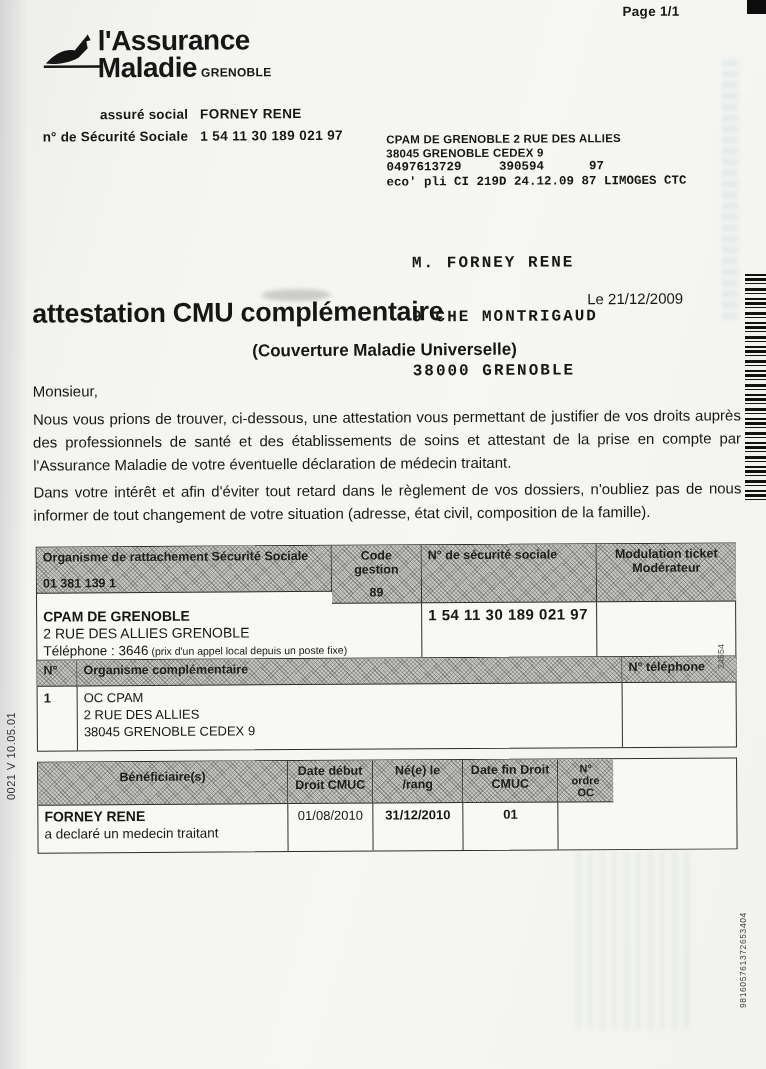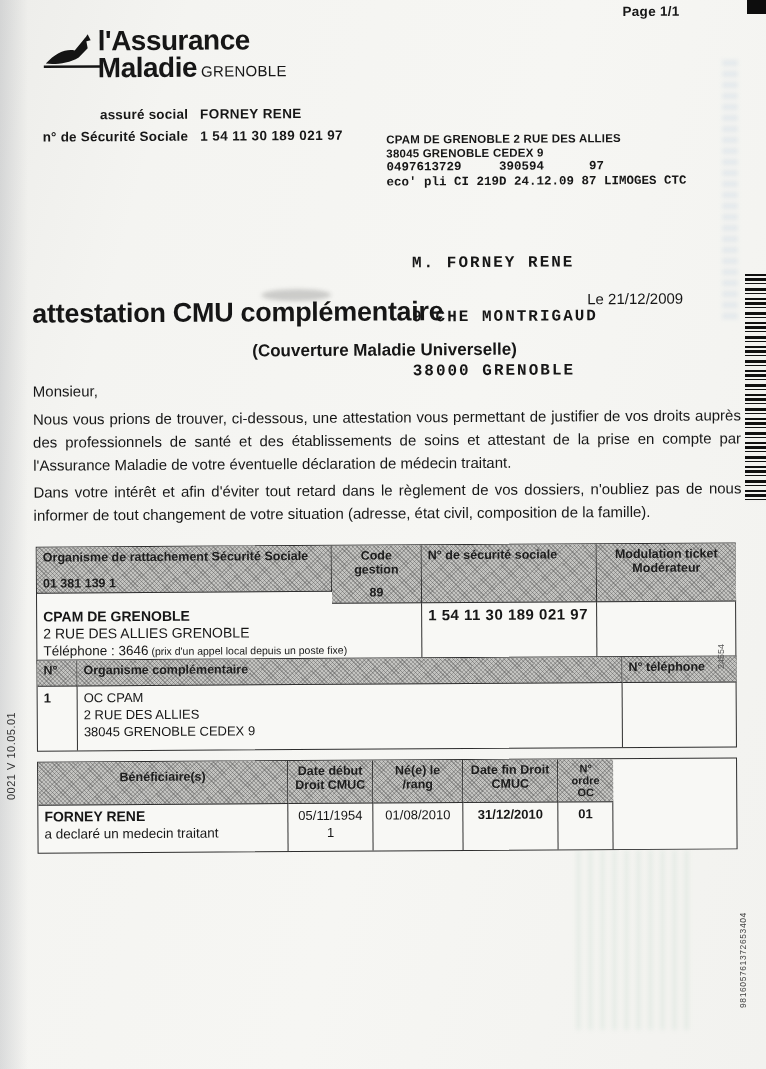--- a/index.html
+++ b/index.html
@@ -23,21 +23,21 @@
 
   
   .page-num{position:absolute;left:625px;top:6px;font-size:13.5px;font-weight:700;letter-spacing:.3px;}
   .corner-mark{position:absolute;right:0;top:0;width:19px;height:14px;background:#0d0d0d;}
 
   .logo{position:absolute;left:44px;top:26px;display:flex;align-items:flex-start;}
   .logo svg{display:block;margin-top:6px;}
   .logo-text{margin-left:-6px;line-height:27px;}
   .logo-line1{font-size:28px;font-weight:700;letter-spacing:-0.5px;}
   .logo-line2{font-size:28px;font-weight:700;letter-spacing:-0.5px;}
-  .logo-region{font-size:15px;font-weight:400;letter-spacing:.3px;margin-left:4px;}
+  .logo-region{font-size:12px;font-weight:700;letter-spacing:.3px;margin-left:4px;}
 
   .insured{position:absolute;left:10px;top:106px;font-size:13.5px;}
   .insured-row{display:flex;margin-bottom:7px;}
   .insured-label{width:180px;text-align:right;font-weight:700;letter-spacing:.2px;}
   .insured-value{margin-left:12px;font-weight:600;letter-spacing:.4px;white-space:pre;}
 
   .sender{position:absolute;left:388px;top:133px;}
   .sender-bold{font-size:11.5px;font-weight:700;letter-spacing:.2px;line-height:14px;}
   .sender-mono{font-family:"Liberation Mono",monospace;font-size:12.5px;font-weight:700;line-height:15px;white-space:pre;}
 
@@ -203,21 +203,20 @@
       <div class="cell hatch hdr ctr">Date début Droit CMUC</div>
       <div class="cell hatch hdr ctr">Né(e) le /rang</div>
       <div class="cell hatch hdr ctr">Date fin Droit CMUC</div>
       <div class="cell hatch hdr ctr" style="font-size:11px;">N° ordre OC</div>
     </div>
     <div class="grid row-last">
       <div class="cell" style="height:47px;">
         <div class="cell-13 bold" style="font-size:14px;">FORNEY RENE</div>
         <div class="cell-13" style="font-size:13.5px;">a declaré un medecin traitant</div>
       </div>
-      <div class="cell cell-13 ctr">05/11/1954 1</div>
       <div class="cell cell-13 ctr">01/08/2010</div>
       <div class="cell cell-13 ctr bold">31/12/2010</div>
       <div class="cell cell-13 ctr bold">01</div>
       <div class="cell"></div>
     </div>
   </div>
 
 </div>
 
 <div class="corner-mark"></div>

